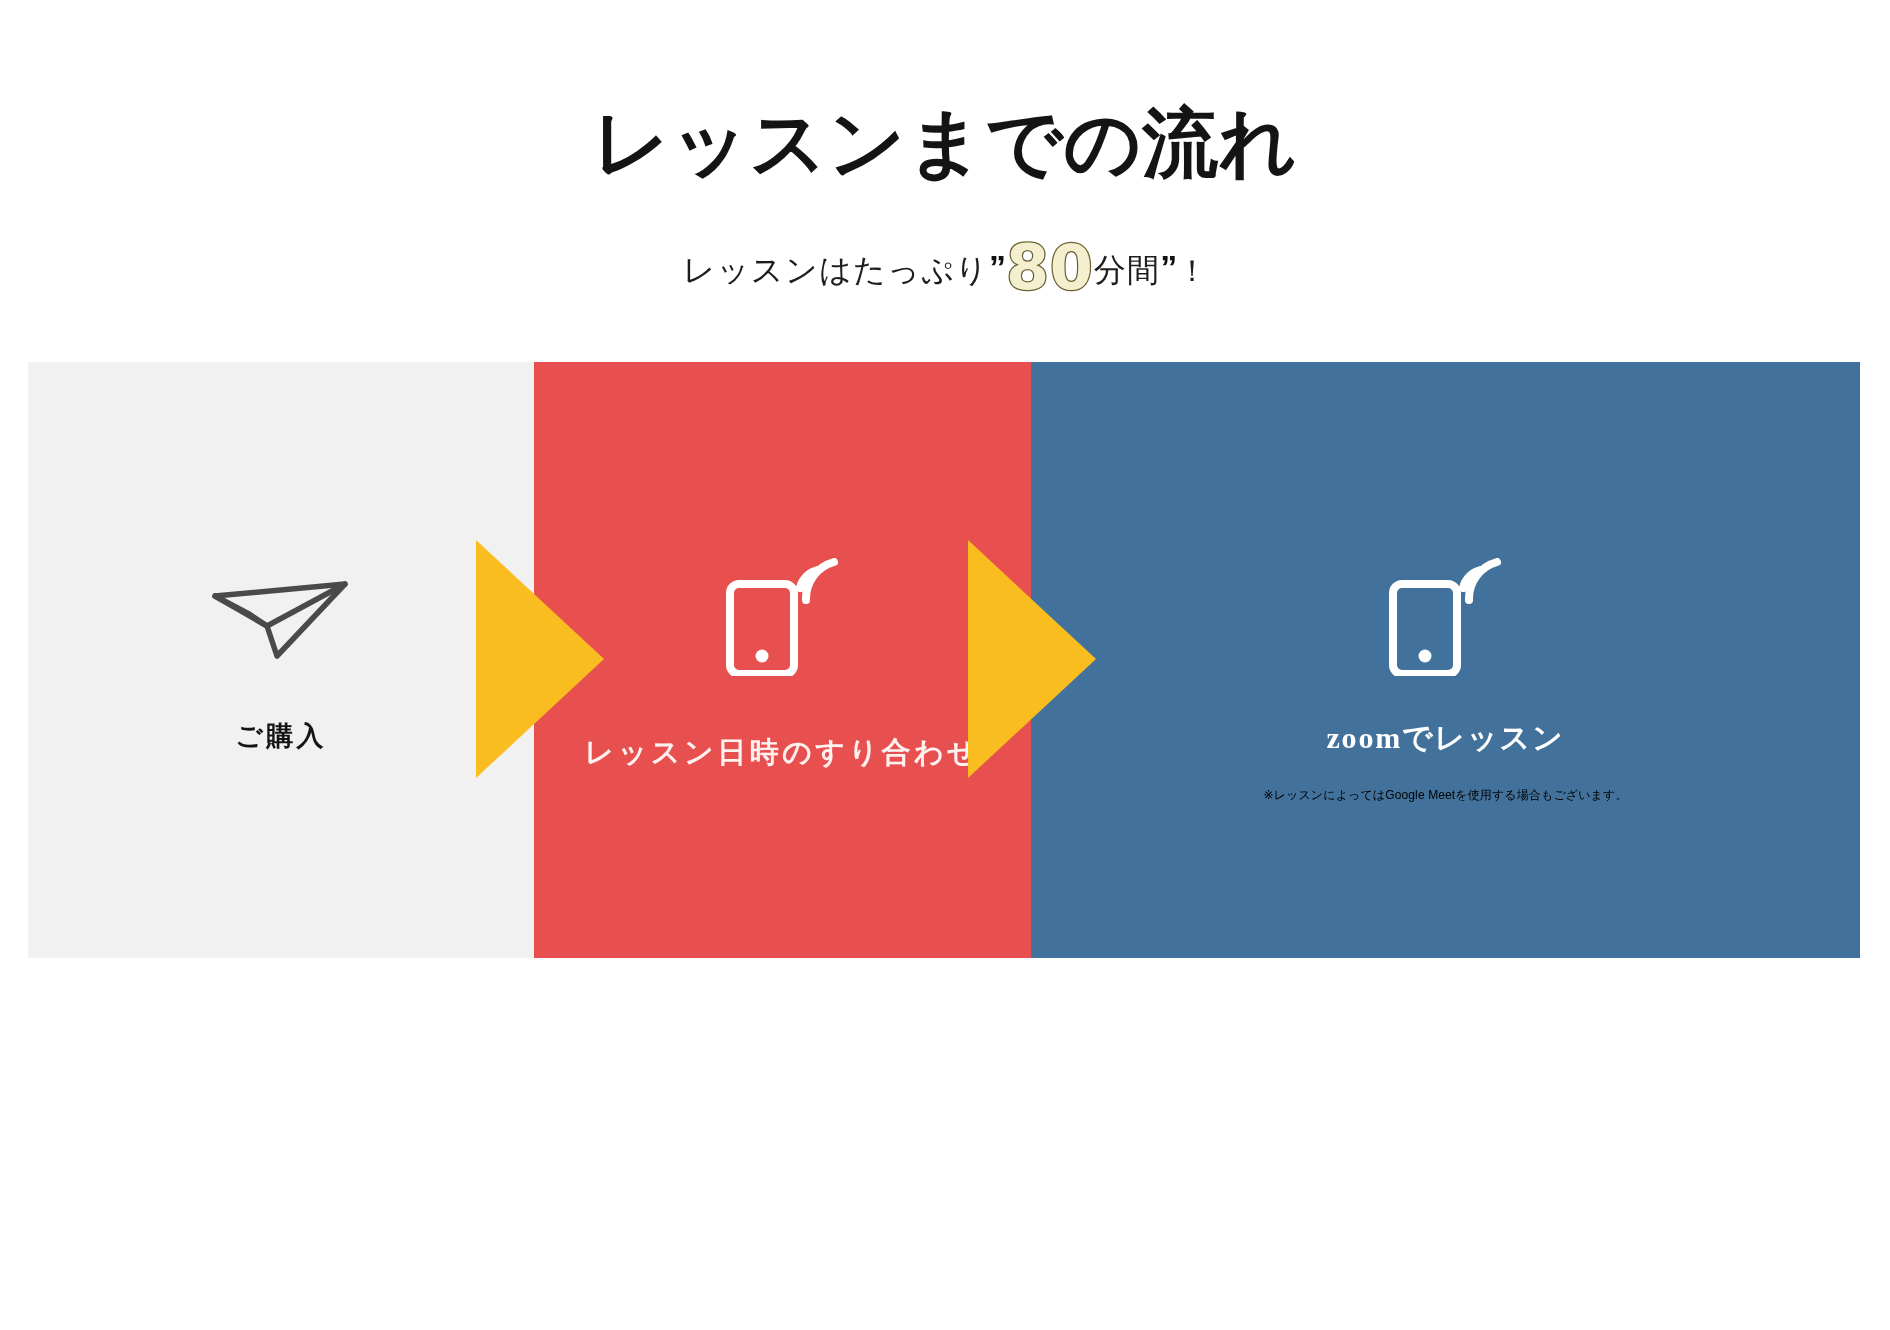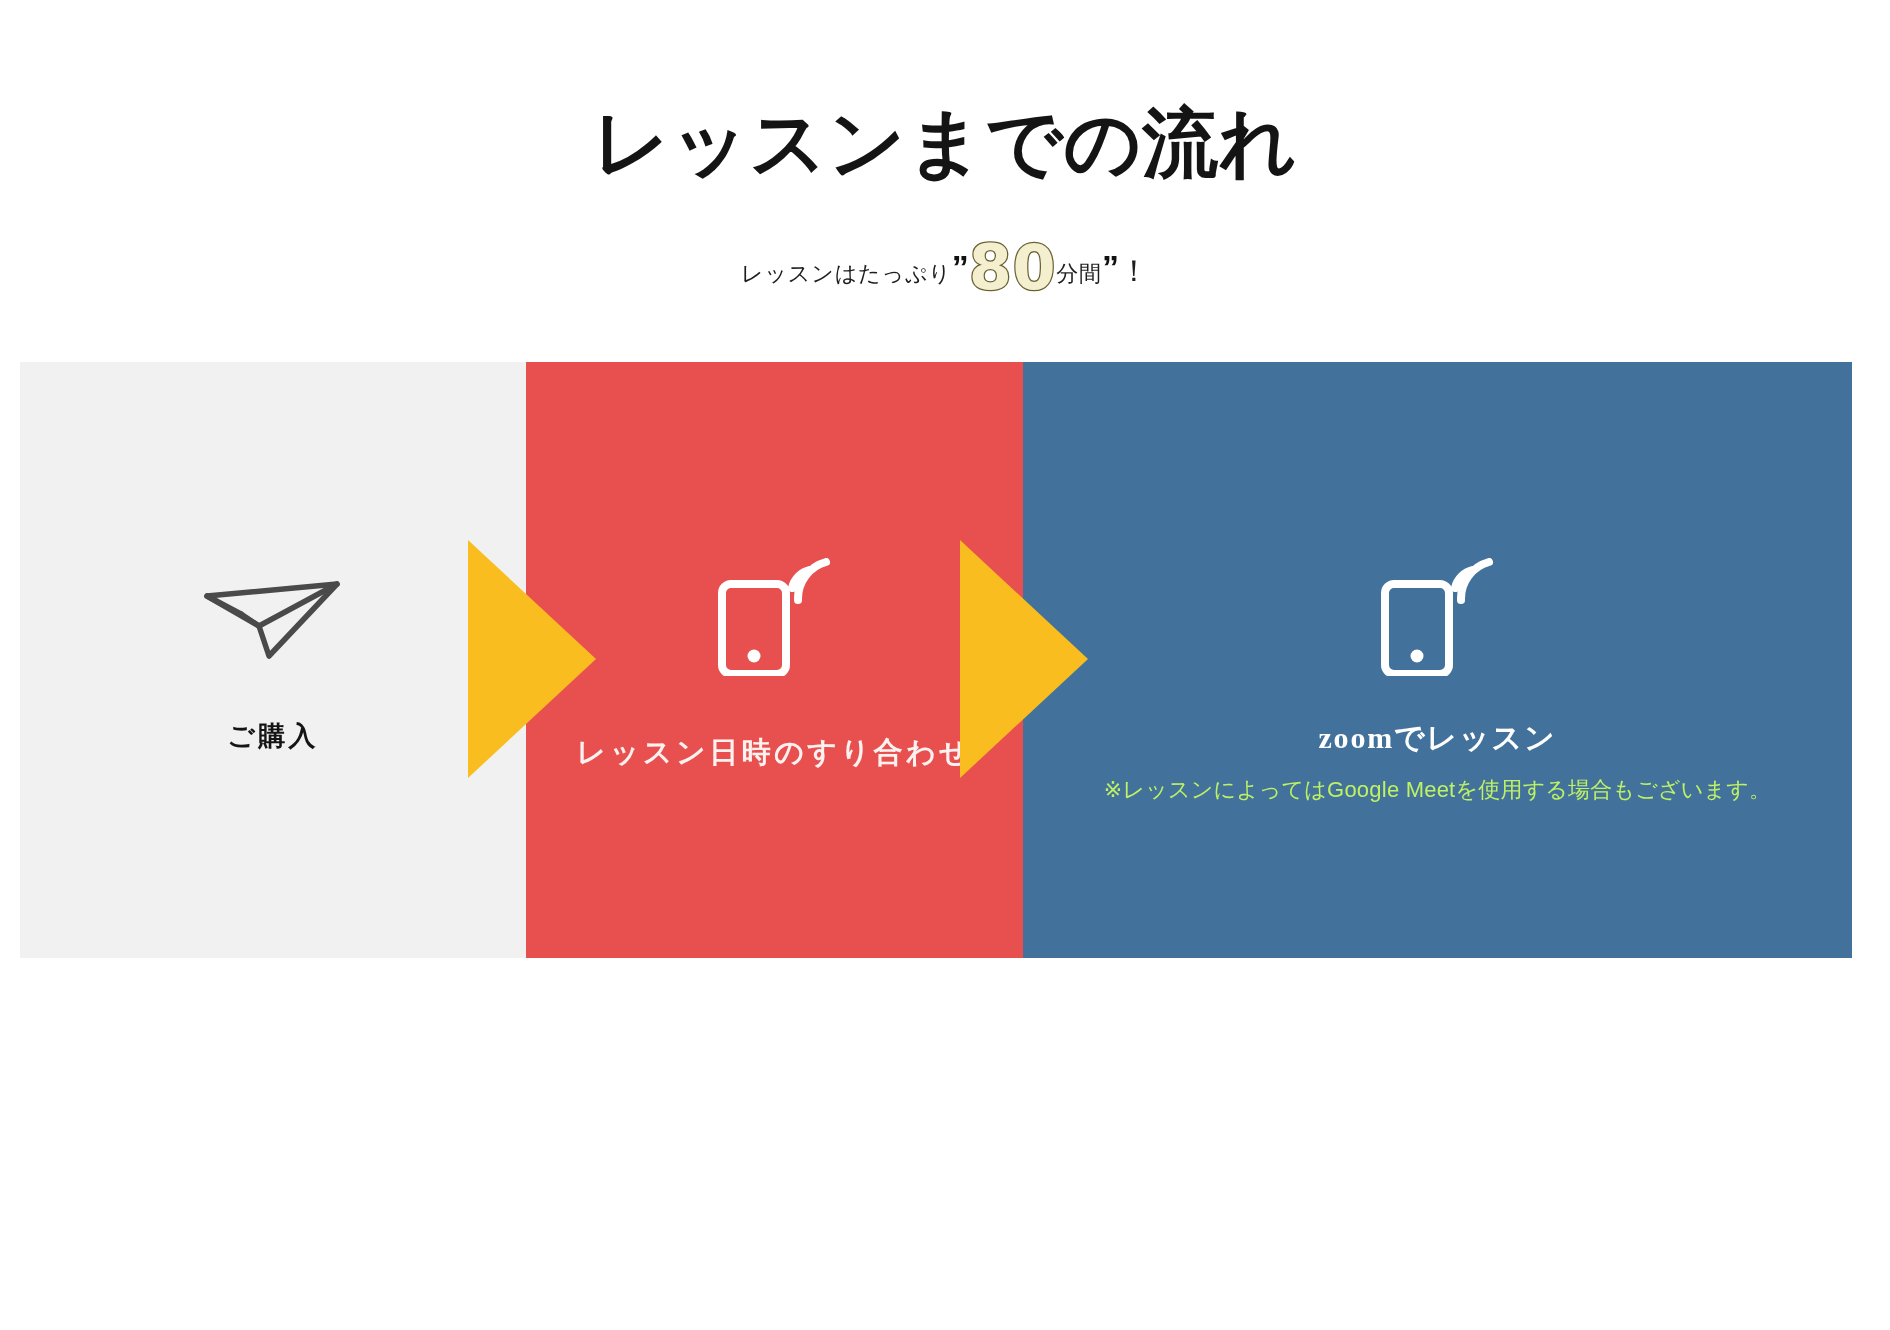--- a/index.html
+++ b/index.html
@@ -41,21 +41,21 @@
     font-family: "Liberation Sans", "DejaVu Sans", sans-serif;
   }
   .subtitle-row {
     margin-top: 44px;
     display: flex;
     align-items: baseline;
     justify-content: center;
     white-space: nowrap;
   }
   .subtitle-text {
-    font-size: 22px;
+    font-size: 32px;
     font-weight: 400;
     color: #1d1d1d;
     letter-spacing: 0.04em;
     font-family: "Liberation Sans", "DejaVu Sans", sans-serif;
     text-align: right;
   }
   .quote-mark {
     font-size: 34px;
     font-weight: 700;
     color: #111111;
@@ -77,21 +77,21 @@
   }
   .bang {
     font-size: 30px;
     font-weight: 400;
     color: #1d1d1d;
   }
 
   
   .flow {
     position: absolute;
-    left: 20px;
+    left: 28px;
     top: 362px;
     width: 1832px;
     height: 596px;
     display: flex;
   }
   .panel {
     position: relative;
     height: 596px;
     overflow: visible;
   }
@@ -140,24 +140,24 @@
   .panel-purchase .panel-label { color: #141414; margin-top: 56px; }
   .panel-schedule .panel-label { color: #fdf2f0; margin-top: 57px; font-size: 29px; }
   .panel-zoom .panel-label {
     color: #ffffff;
     margin-top: 42px;
     font-size: 30px;
     font-family: "Liberation Serif", "DejaVu Serif", serif;
     letter-spacing: 0.06em;
   }
   .panel-note {
-    margin-top: 16px;
-    font-size: 22px;
+    margin-top: 28px;
+    font-size: 12px;
     font-weight: 400;
-    color: #bef264;
+    color: #000000;
     letter-spacing: 0.01em;
     white-space: nowrap;
     font-family: "Liberation Sans", "DejaVu Sans", sans-serif;
   }
 
   
   .arrow {
     position: absolute;
     top: 178px;
     width: 128px;

